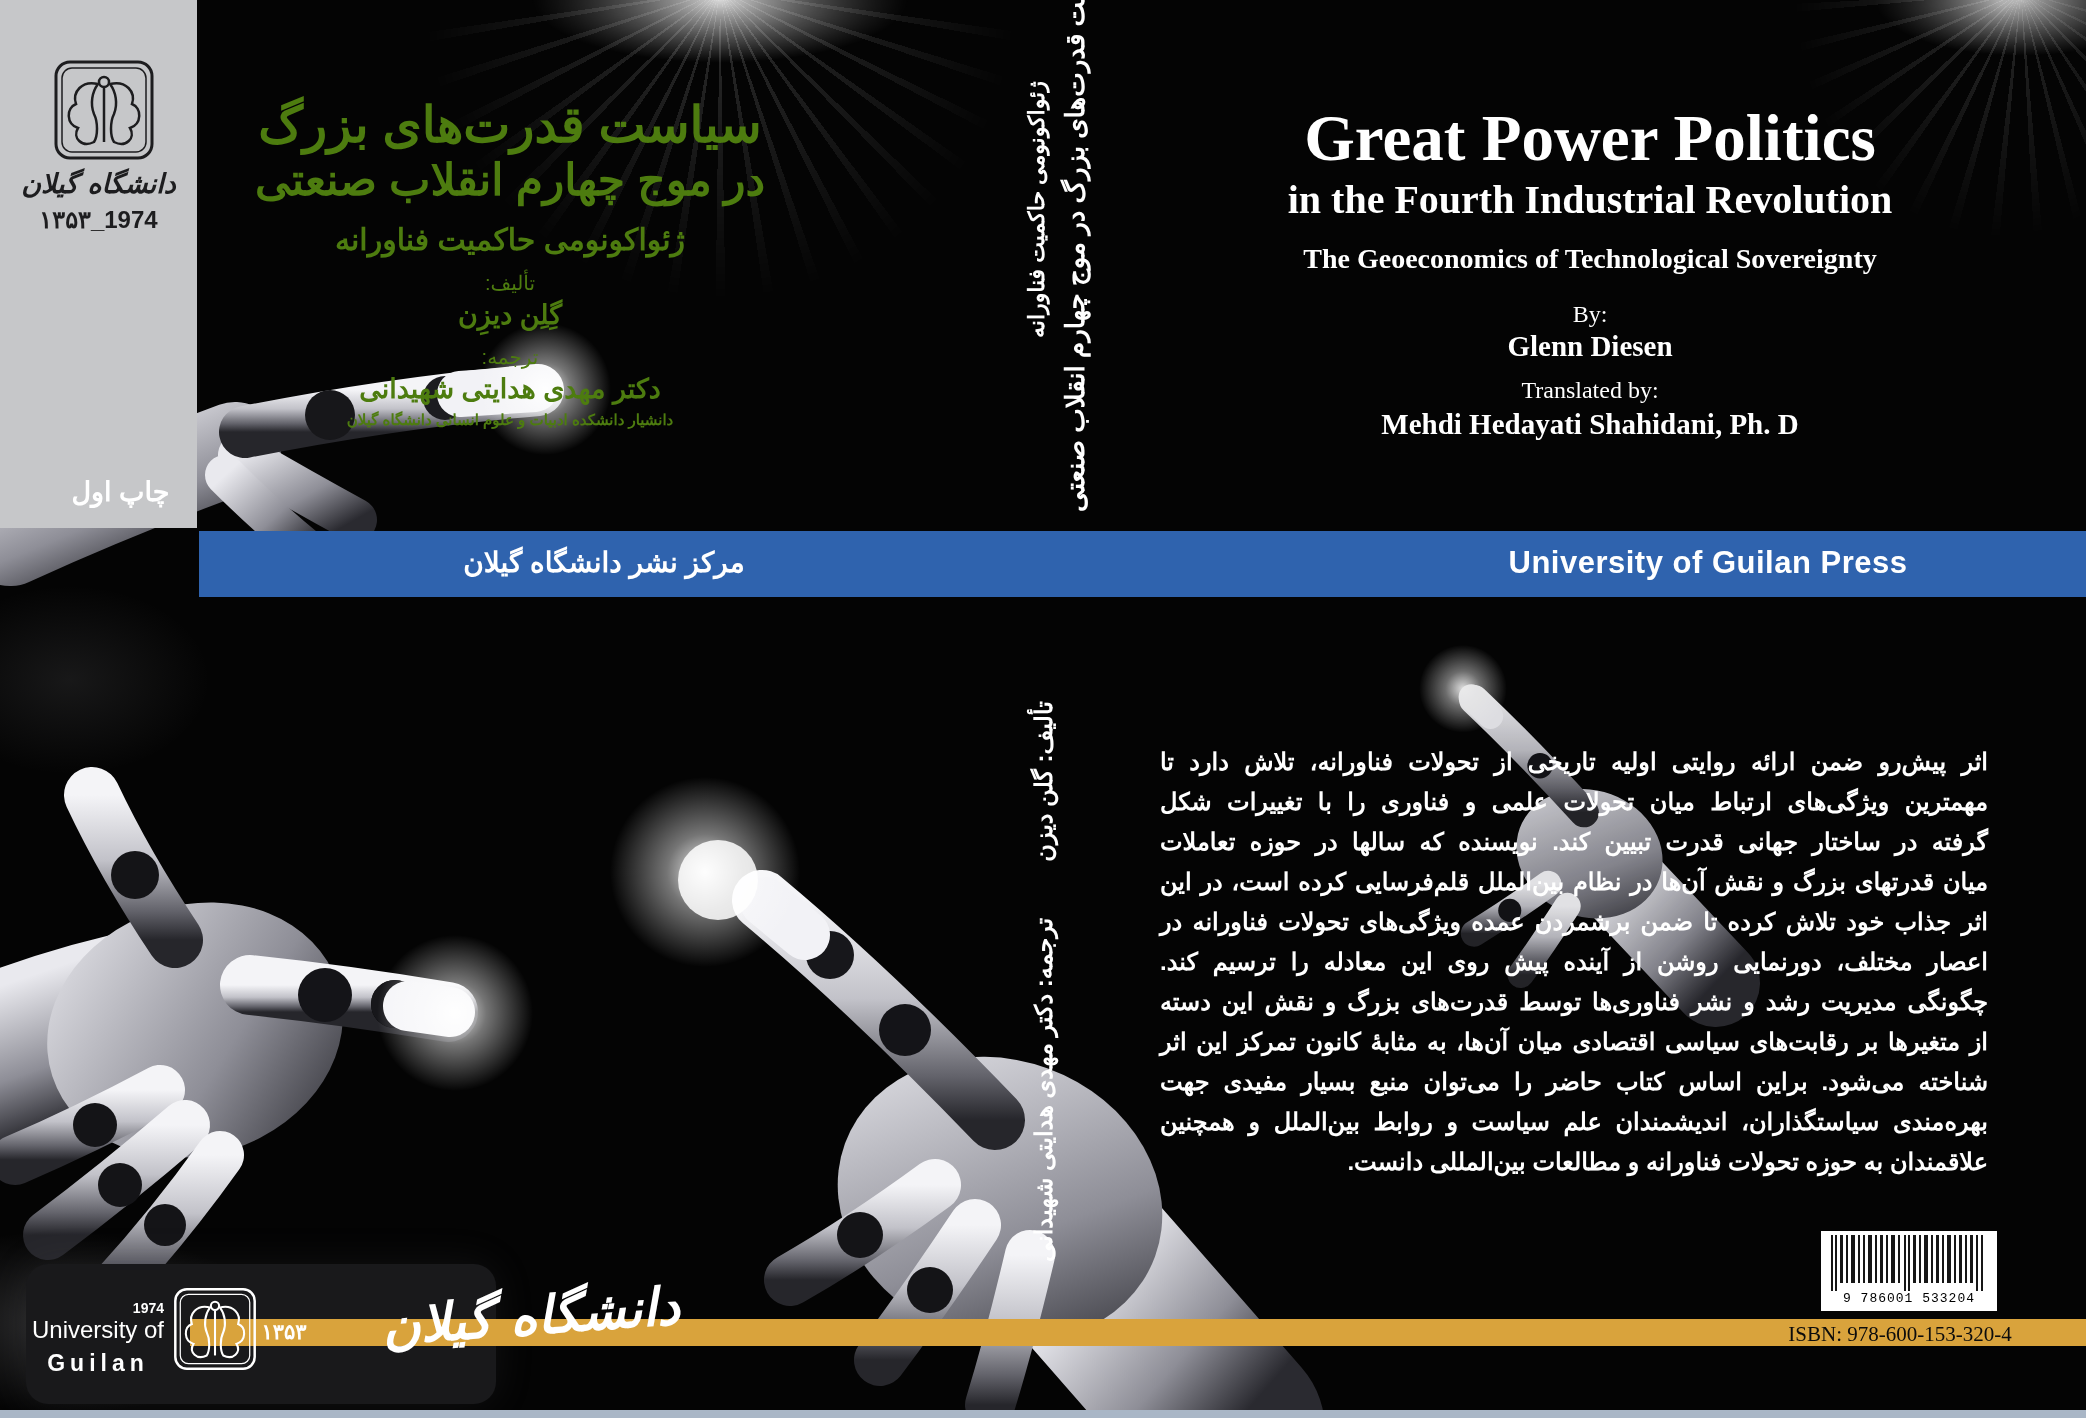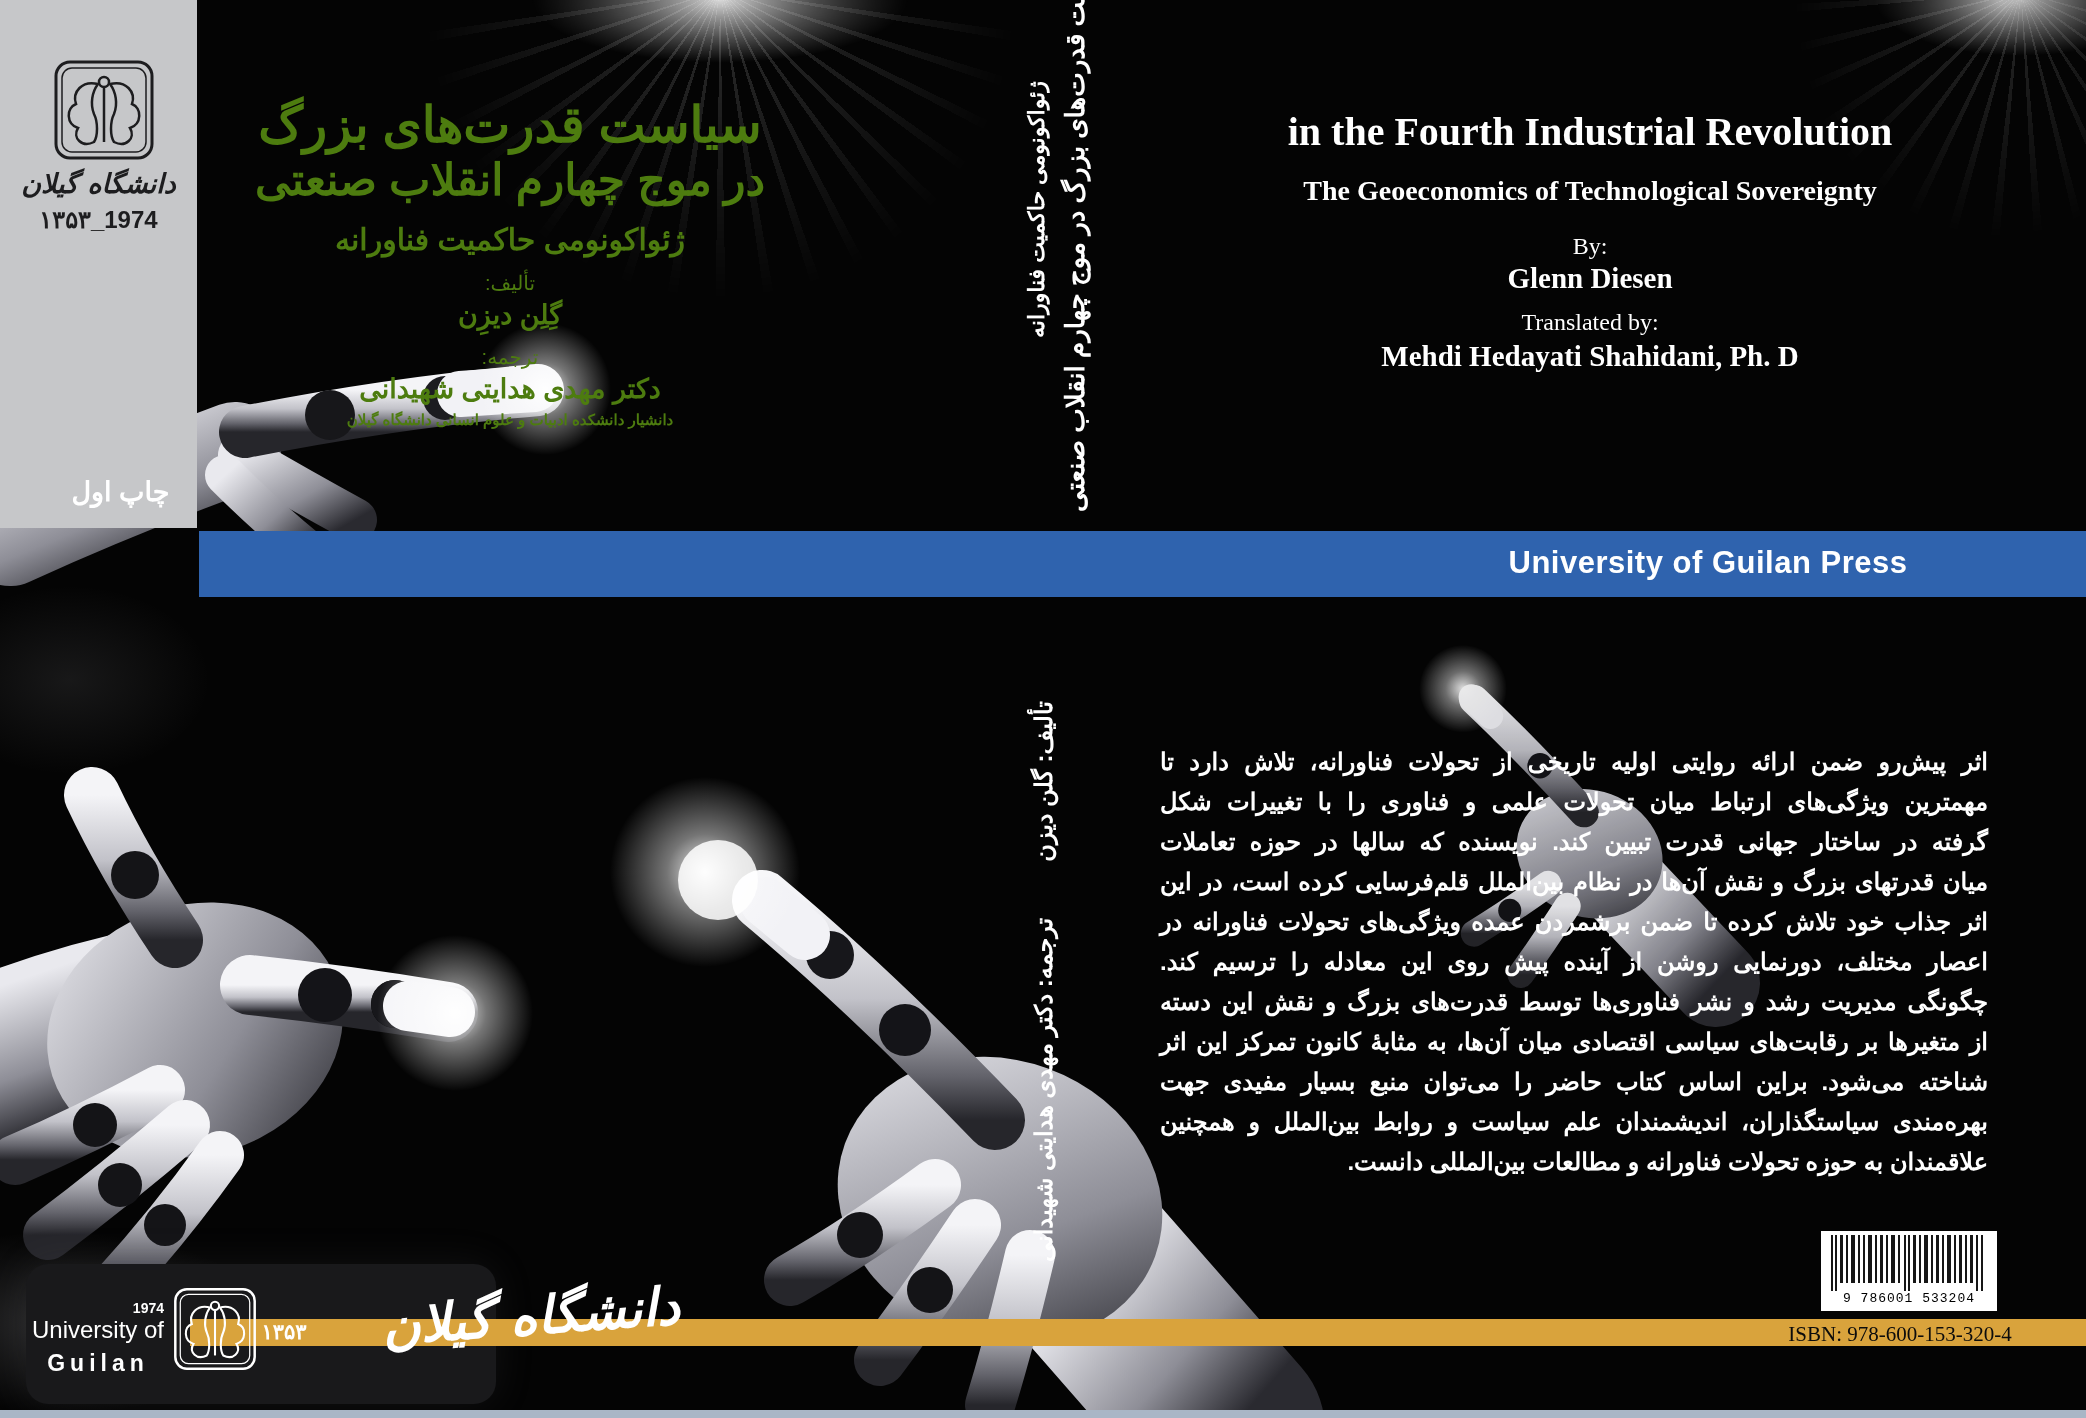--- a/index.html
+++ b/index.html
@@ -211,35 +211,37 @@
     <div class="t2">در موج چهارم انقلاب صنعتی</div>
     <div class="sub">ژئواکونومی حاکمیت فناورانه</div>
     <div class="lbl">تألیف:</div>
     <div class="auth">گِلِن دیزِن</div>
     <div class="lbl">ترجمه:</div>
     <div class="auth">دکتر مهدی هدایتی شهیدانی</div>
     <div class="affil">دانشیار دانشکده ادبیات و علوم انسانی دانشگاه گیلان</div>
   </div>
 
   <div class="en-block">
+    <div class="t1">Great Power Politics</div>
     <div class="t2">in the Fourth Industrial Revolution</div>
     <div class="t3">The Geoeconomics of Technological Sovereignty</div>
     <div class="by">By:</div>
     <div class="auth">Glenn Diesen</div>
     <div class="trby">Translated by:</div>
     <div class="tr">Mehdi Hedayati Shahidani, Ph. D</div>
   </div>
 
   <div class="vspine spine-title">سیاست قدرت‌های بزرگ در موج چهارم انقلاب صنعتی</div>
   <div class="vspine spine-sub">ژئواکونومی حاکمیت فناورانه</div>
   <div class="vspine spine-credits">
     <span>تألیف: گلن دیزن</span><span class="gap"></span><span>ترجمه: دکتر مهدی هدایتی شهیدانی</span>
   </div>
 
   <div class="bluebar">
+    <div class="fa">مرکز نشر دانشگاه گیلان</div>
     <div class="en">University of Guilan Press</div>
   </div>
 
   <div class="blurb">
     <div class="line">اثر پیش‌رو ضمن ارائه روایتی اولیه تاریخی از تحولات فناورانه، تلاش دارد تا</div>
     <div class="line">مهمترین ویژگی‌های ارتباط میان تحولات علمی و فناوری را با تغییرات شکل</div>
     <div class="line">گرفته در ساختار جهانی قدرت تبیین کند. نویسنده که سالها در حوزه تعاملات</div>
     <div class="line">میان قدرتهای بزرگ و نقش آن‌ها در نظام بین‌الملل قلم‌فرسایی کرده است، در این</div>
     <div class="line">اثر جذاب خود تلاش کرده تا ضمن برشمردن عمده ویژگی‌های تحولات فناورانه در</div>
     <div class="line">اعصار مختلف، دورنمایی روشن از آینده پیش روی این معادله را ترسیم کند.</div>

